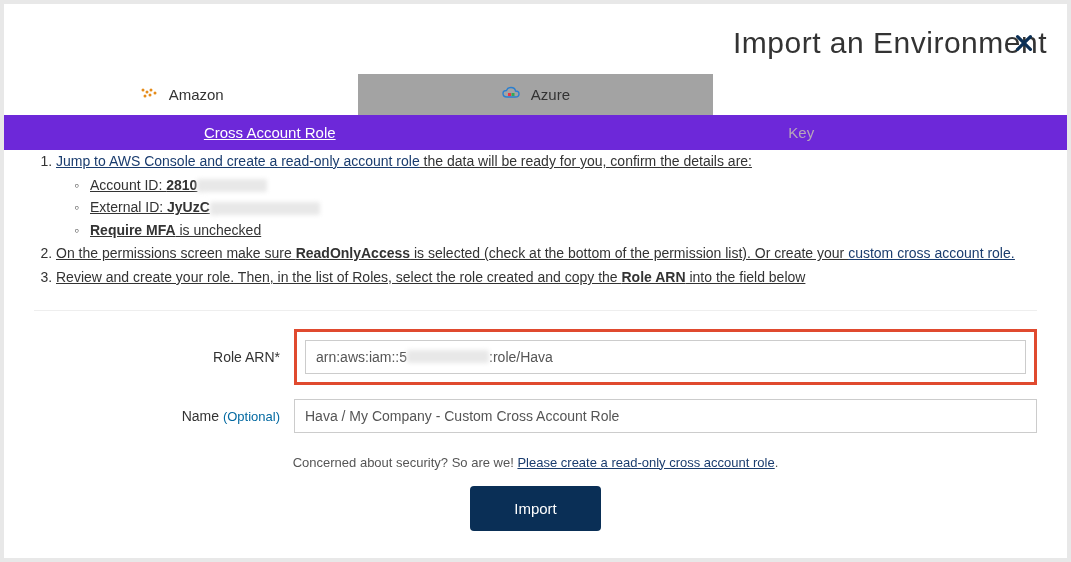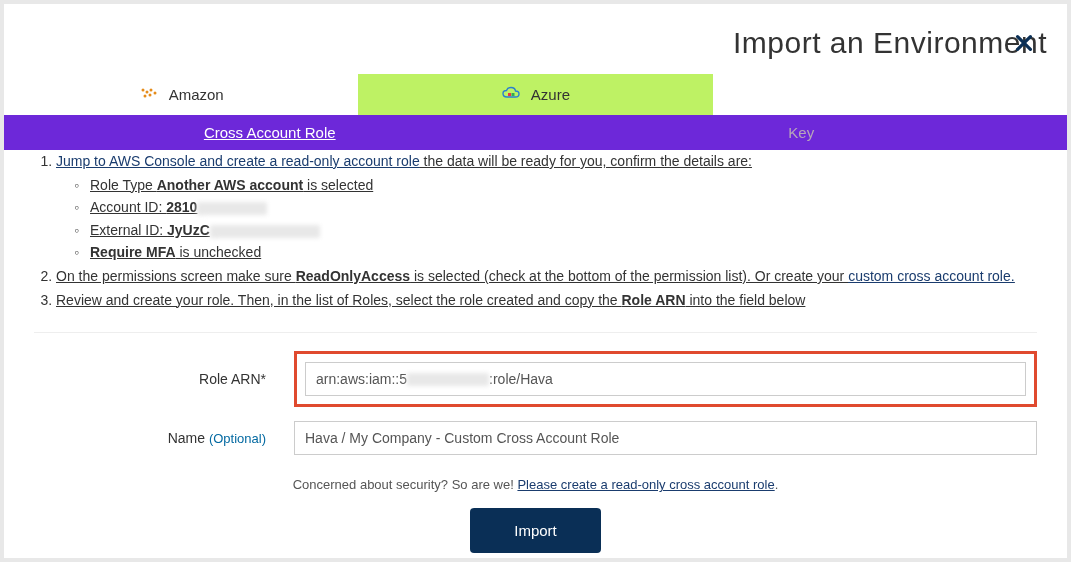--- a/index.html
+++ b/index.html
@@ -48,21 +48,21 @@
       align-items: center;
       justify-content: center;
       gap: 10px;
       padding: 12px 8px;
       font-size: 15px;
       color: #333;
       cursor: pointer;
       background: #fff;
     }
     .provider-tab.inactive {
-      background: #bef264;
+      background: #a3a3a3;
     }
     .aws-icon { color: #e58c1a; }
     .azure-icon { color: #2a7fd0; }
     .sub-tabs {
       background: #6d28d9;
       display: flex;
     }
     .sub-tab {
       flex: 1;
       text-align: center;
@@ -119,21 +119,21 @@
       padding: 18px 30px 0;
     }
     .form-row {
       display: flex;
       align-items: center;
       margin-bottom: 14px;
     }
     .form-label {
       width: 260px;
       text-align: right;
-      padding-right: 28px;
+      padding-right: 14px;
       font-size: 14px;
       color: #333;
     }
     .optional { font-size: 13px; color: #0369a1; }
     .form-input {
       flex: 1;
       height: 34px;
       padding: 0 10px;
       border: 1px solid #ccc;
       font-size: 14px;
@@ -215,21 +215,20 @@
   <div class="sub-tabs">
     <div class="sub-tab active">Cross Account Role</div>
     <div class="sub-tab">Key</div>
   </div>
 
   <div class="content">
     <ol class="steps">
       <li>
         <span class="link">Jump to AWS Console and create a read-only account role</span><span> the data will be ready for you, confirm the details are:</span>
         <ul class="sub-list">
-          <li><span>Role Type </span><span class="bold">Another AWS account</span><span> is selected</span></li>
           <li><span>Account ID: </span><span class="bold">2810</span><span class="redact w1">x</span></li>
           <li><span>External ID: </span><span class="bold">JyUzC</span><span class="redact w2">x</span></li>
           <li><span class="bold">Require MFA</span><span> is unchecked</span></li>
         </ul>
       </li>
       <li>
         <span>On the permissions screen make sure </span><span class="bold">ReadOnlyAccess</span><span> is selected (check at the bottom of the permission list). Or create your </span><span class="link">custom cross account role.</span>
       </li>
       <li>
         <span>Review and create your role. Then, in the list of Roles, select the role created and copy the </span><span class="bold">Role ARN</span><span> into the field below</span>

